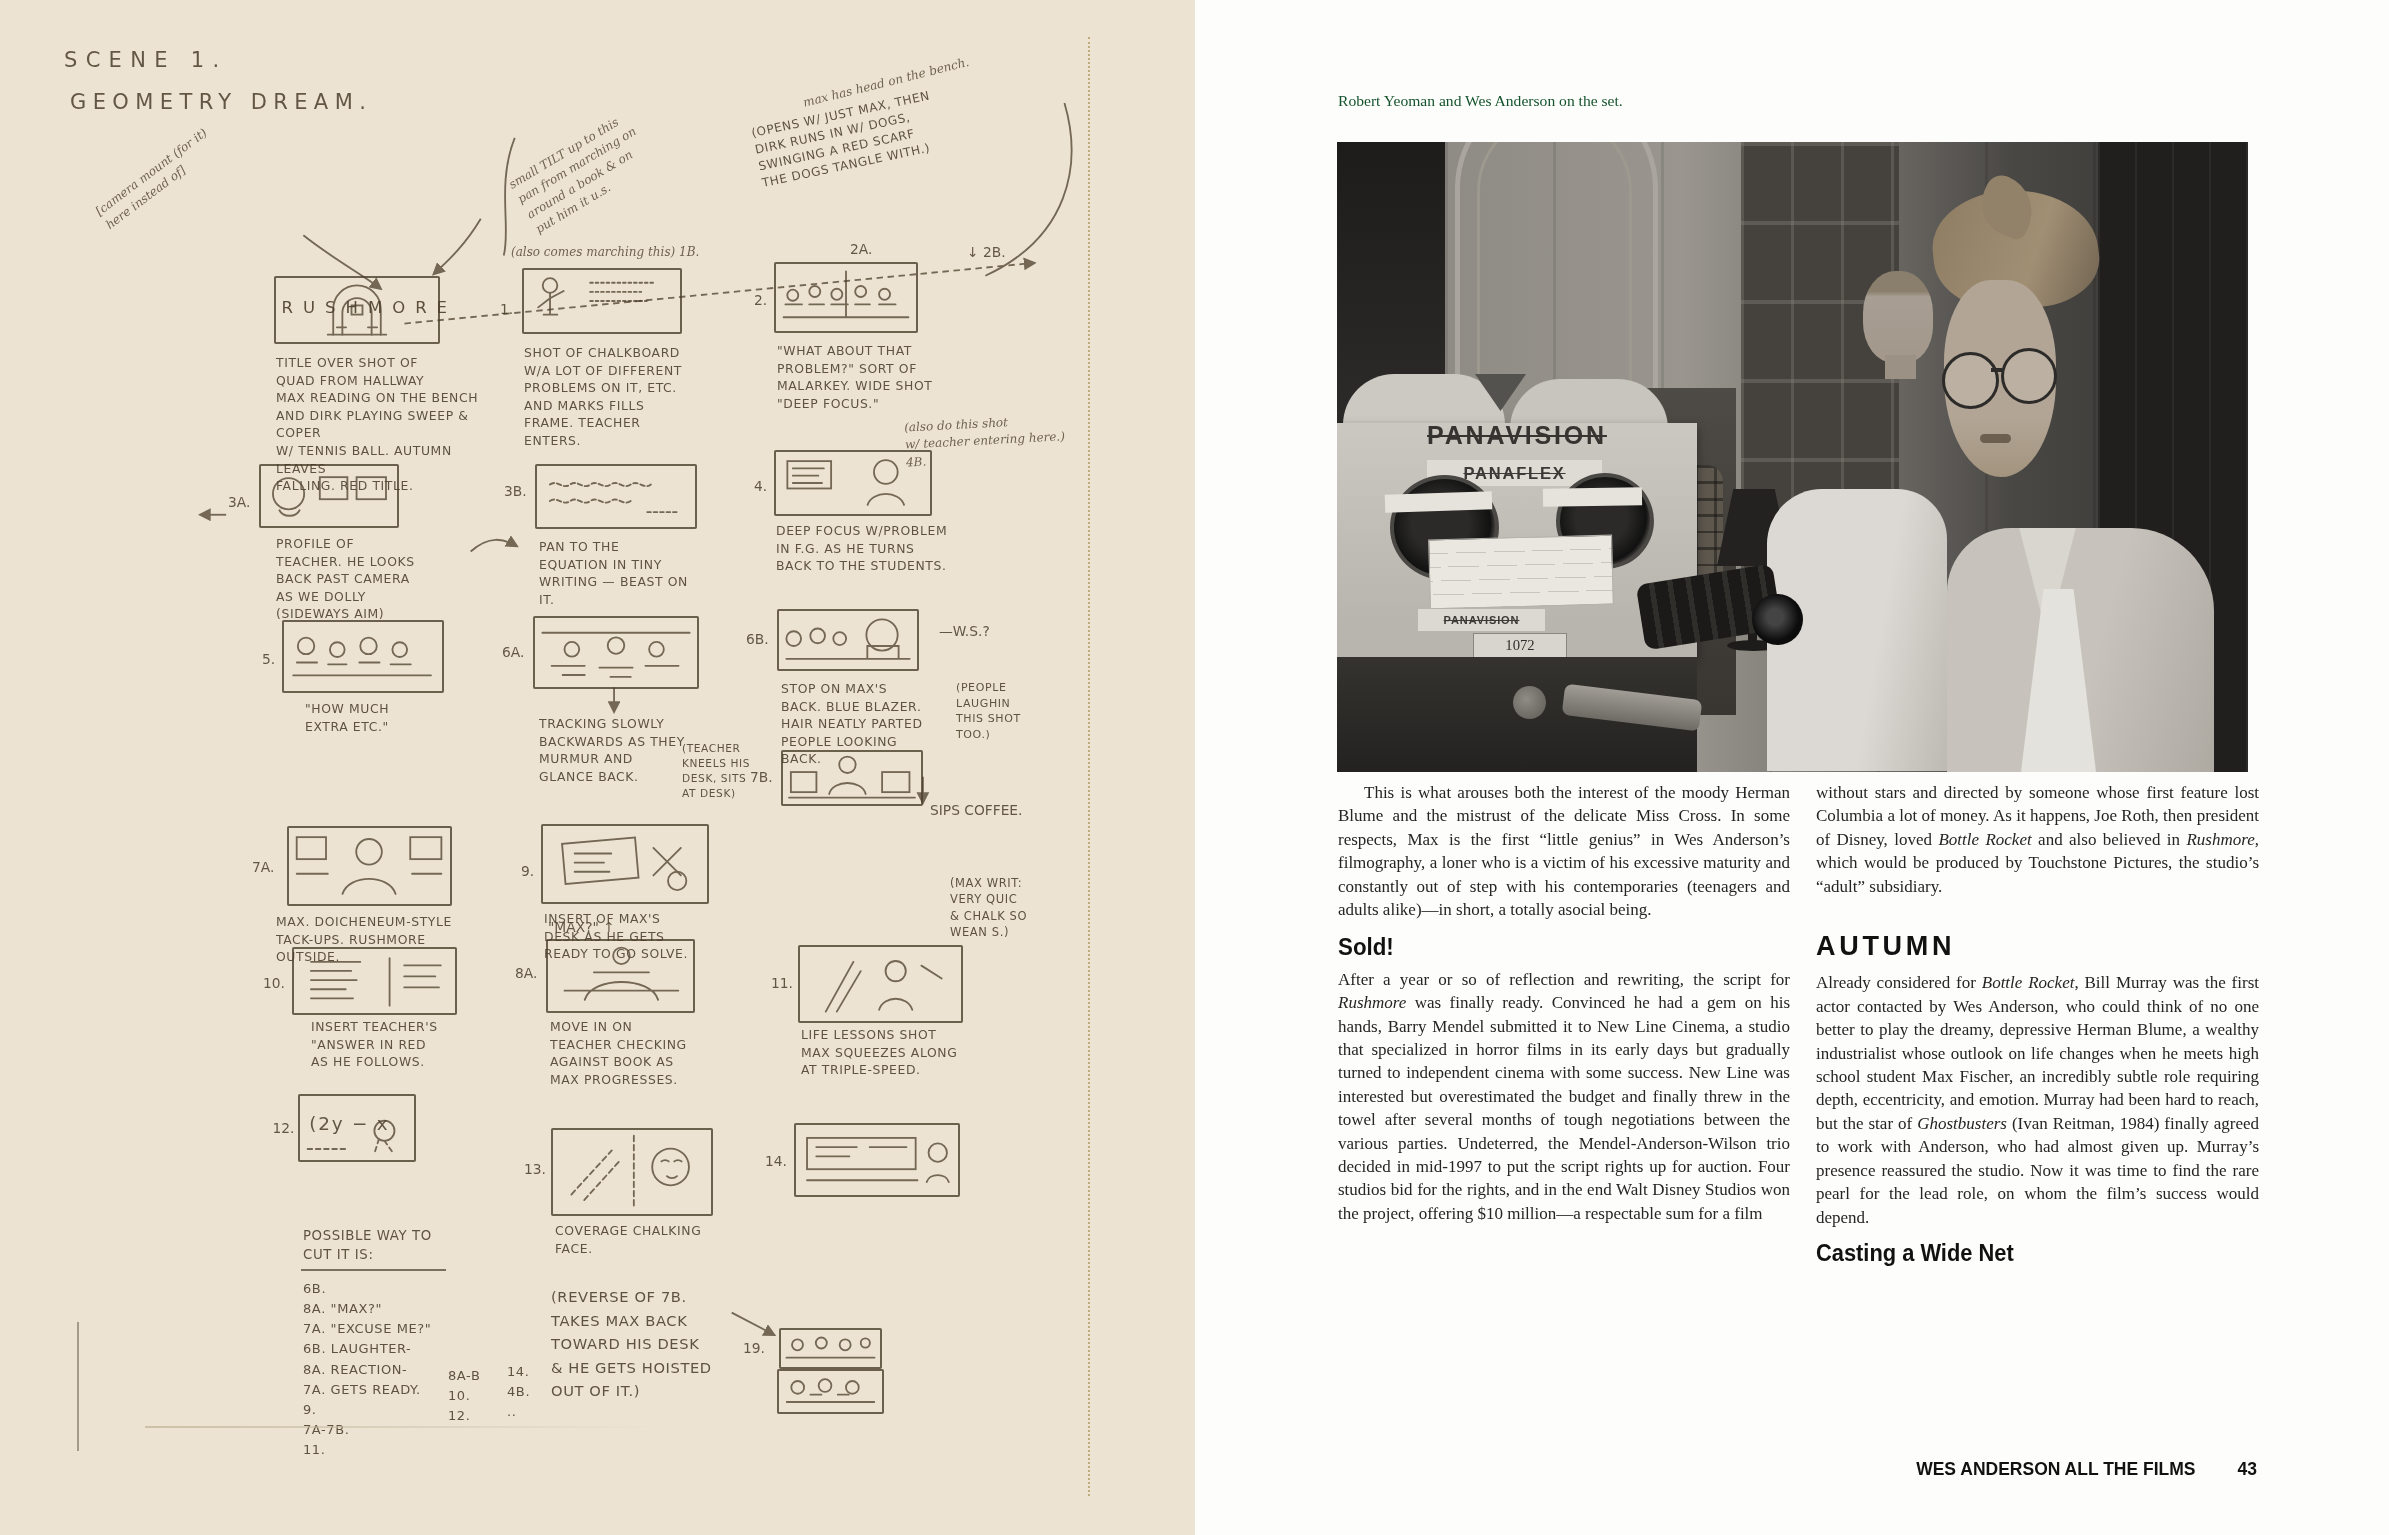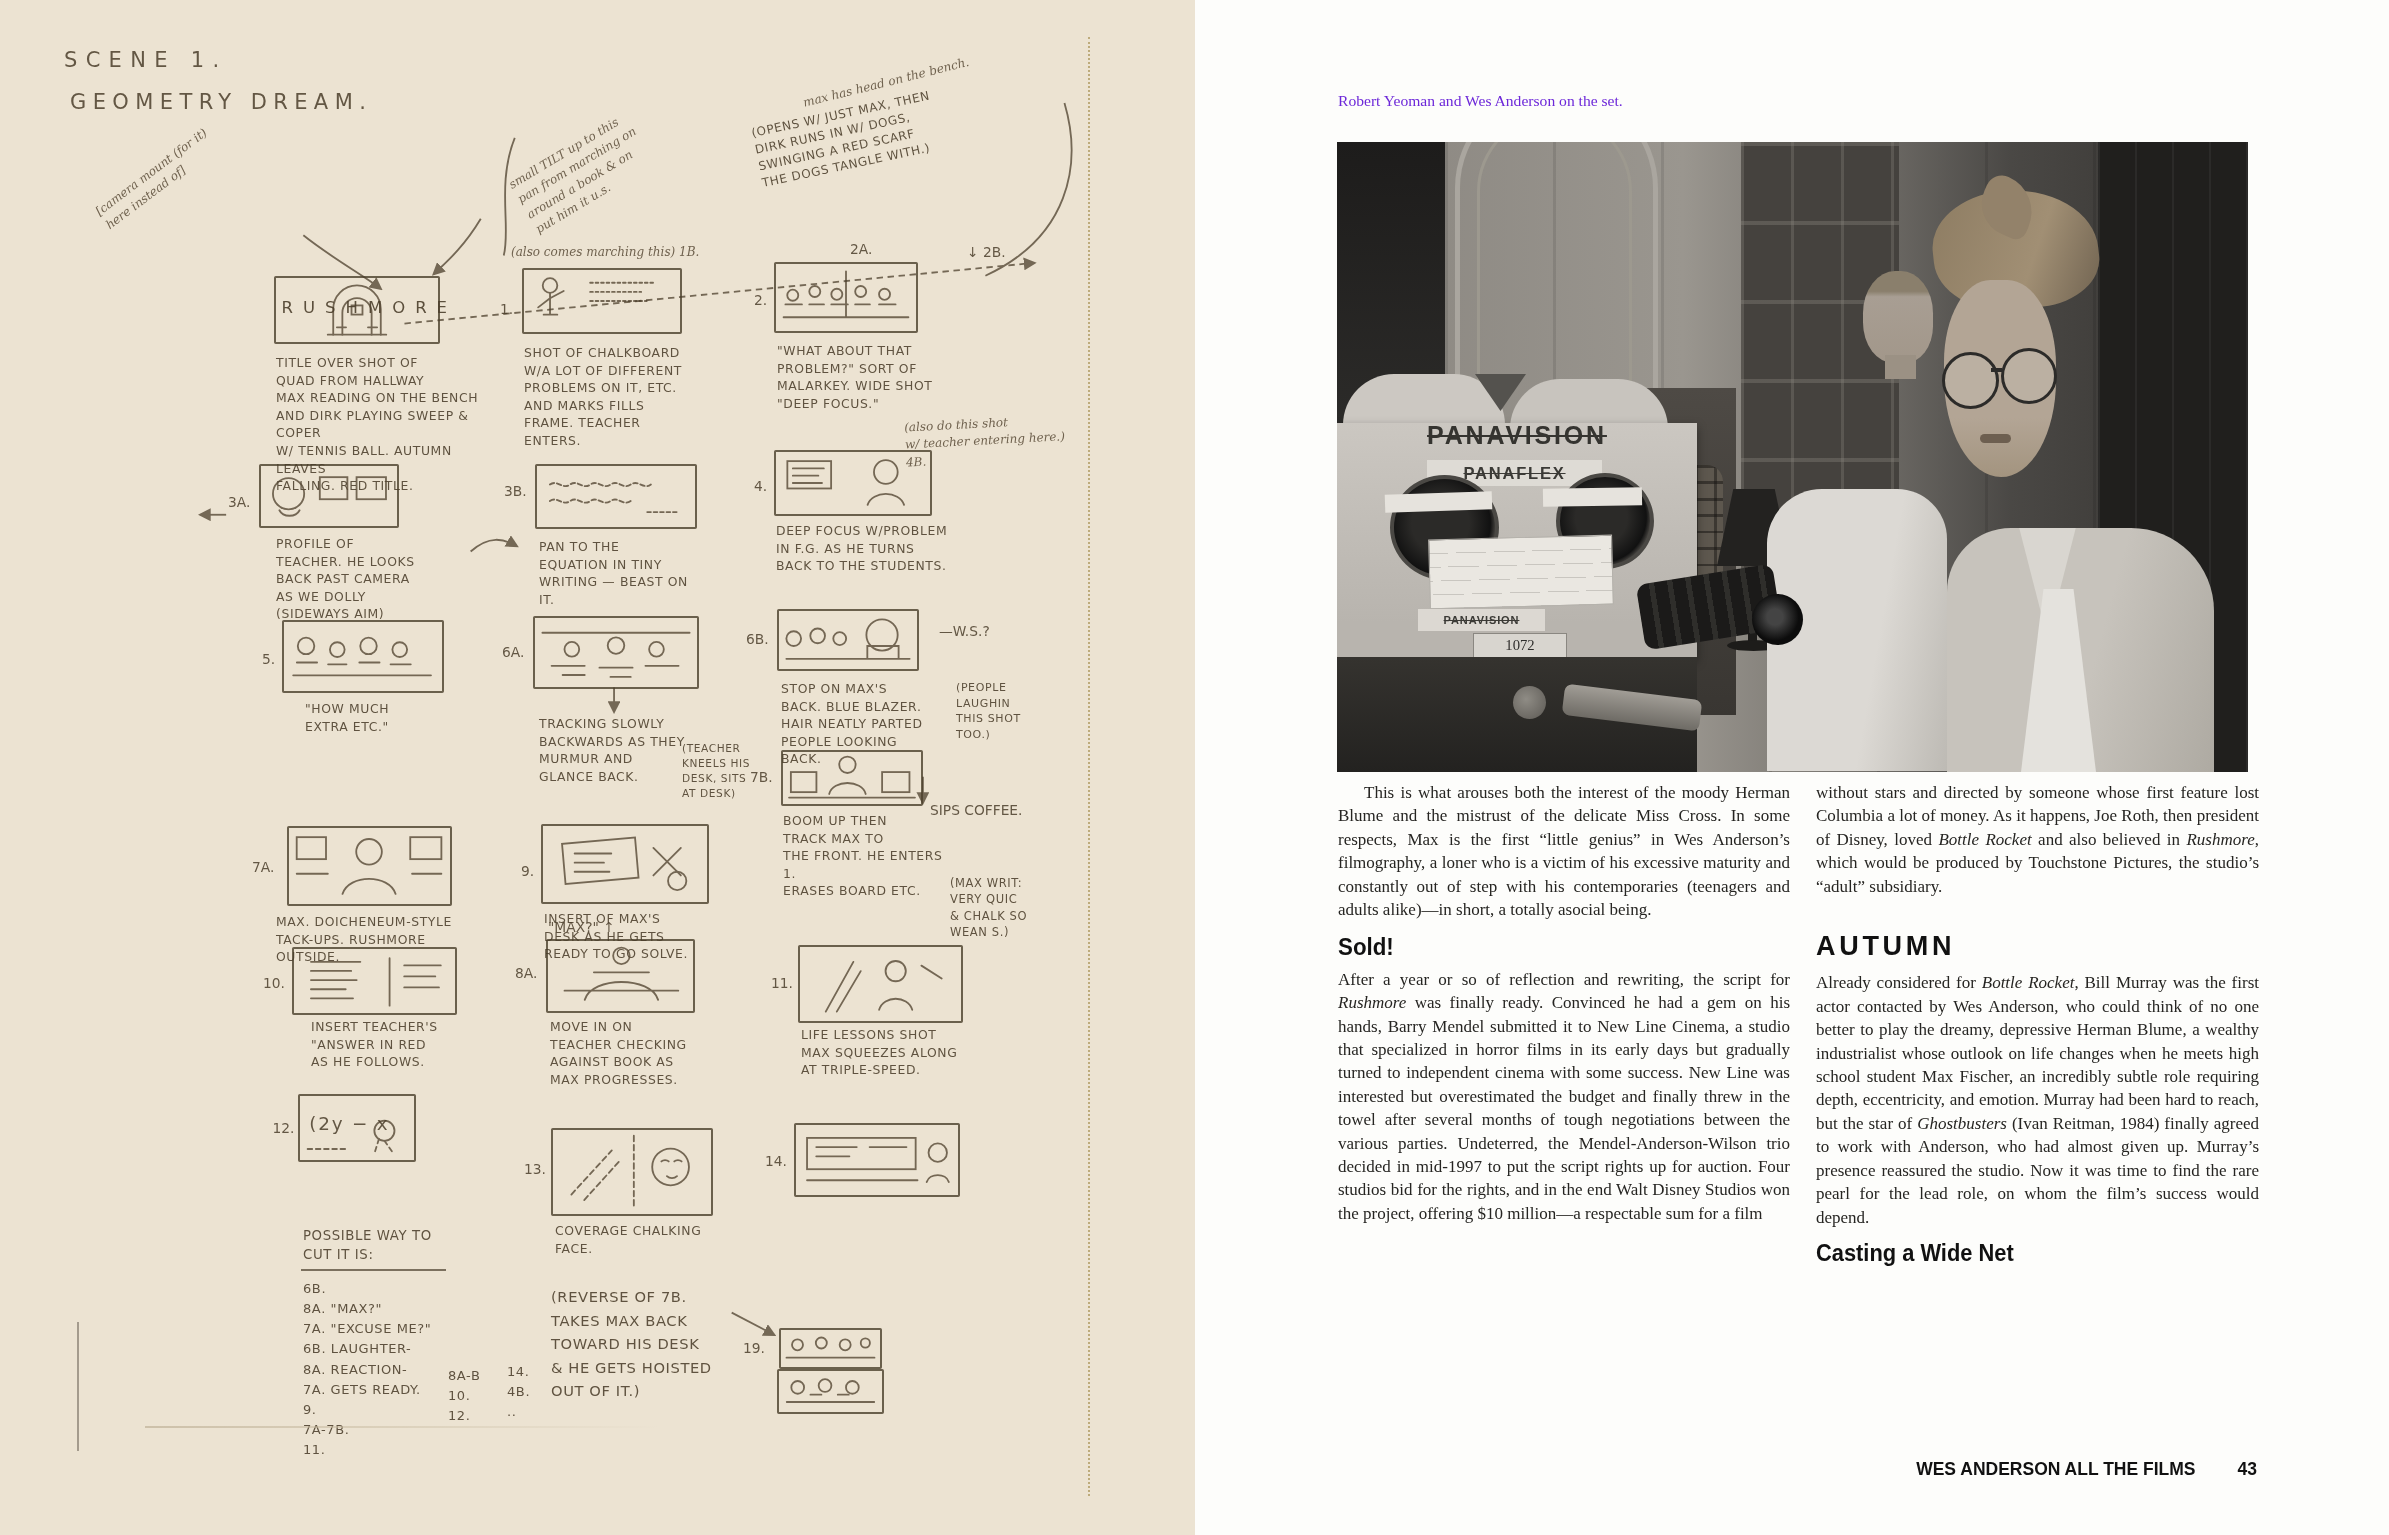--- a/index.html
+++ b/index.html
@@ -20,21 +20,21 @@
   .paper-mark-v{position:absolute;left:77px;top:1322px;width:1.8px;height:129px;background:#6a6154;opacity:.55;}
   .paper-mark-h{position:absolute;left:145px;top:1426px;width:515px;height:1.8px;opacity:.55;
                 background:linear-gradient(90deg,#b3a488,#c9bca2 40%,rgba(201,188,162,0));}
   .rush-letters{position:absolute;left:5.5px;top:20px;width:100%;text-align:center;font-size:16.5px;
                 letter-spacing:10px;opacity:.9;}
   .sketchtext{position:absolute;left:9.2px;top:16.5px;font-size:18.4px;letter-spacing:1.8px;opacity:.85;
               font-family:"DejaVu Sans",sans-serif;color:#4c3f2c;}
   .arrows{position:absolute;left:0;top:0;width:1195px;height:1536px;pointer-events:none;}
   
   .rightpage{position:absolute;left:1195px;top:0;width:1195px;height:1536px;background:#fdfdfb;}
-  .photo-cap{position:absolute;left:143px;top:92px;font-size:15.6px;color:#6d28d9;}
+  .photo-cap{position:absolute;left:143px;top:92px;font-size:15.6px;color:#14532d;}
   .photo{position:absolute;left:142px;top:142px;width:911px;height:630px;overflow:hidden;background:#8f8b85;
          box-shadow:inset 0 0 55px rgba(0,0,0,.25);}
   .photo *{position:absolute;}
   .col{position:absolute;top:781px;font-size:17px;line-height:23.4px;color:#262522;}
   .col p{margin:0;text-align:justify;}
   .col .ind{text-indent:26px;}
   .h-sold{font-family:"Liberation Sans",sans-serif;font-weight:bold;font-size:23px;color:#111;
           margin:14.7px 0 8.3px 0;transform:scaleX(.97);transform-origin:left;}
   .h-casting{font-family:"Liberation Sans",sans-serif;font-weight:bold;font-size:27px;letter-spacing:3.7px;
           color:#111;margin:37px 0 13px 0;}
@@ -264,24 +264,20 @@
           <g class="dood">
         <circle cx="70" cy="14" r="9"></circle>
             <path d="M50 46c4-16 36-16 40 0"></path>
         <rect x="8" y="22" width="28" height="22"></rect>
             <rect x="108" y="22" width="30" height="22"></rect>
             <path d="M6 50h138"></path>
           </g>
         </svg>
       <span class="hand sb-num" style="left:-33px;top:16.5px;">7B.</span>
     </div>
-    <div class="hand sb-cap" style="left:783px;top:812px;width:170px;">BOOM UP THEN
-TRACK MAX TO
-THE FRONT. HE ENTERS 1.
-ERASES BOARD ETC.</div>
     <div class="hand sb-num" style="left:930px;top:802px;">SIPS COFFEE.</div>
     <div class="hand sb-cap" style="left:950px;top:875px;width:110px;font-size:11.5px;">(MAX WRIT:
 VERY QUIC
 &amp; CHALK SO
 WEAN S.)</div>
 
     <div class="sbf" style="left:292px;top:947px;width:161px;height:64px;">
       <svg viewBox="0 0 175 70">
           <g class="dood">
         <path d="M18 14h54M18 24h44M18 34h50M18 44h38M18 54h46"></path>

